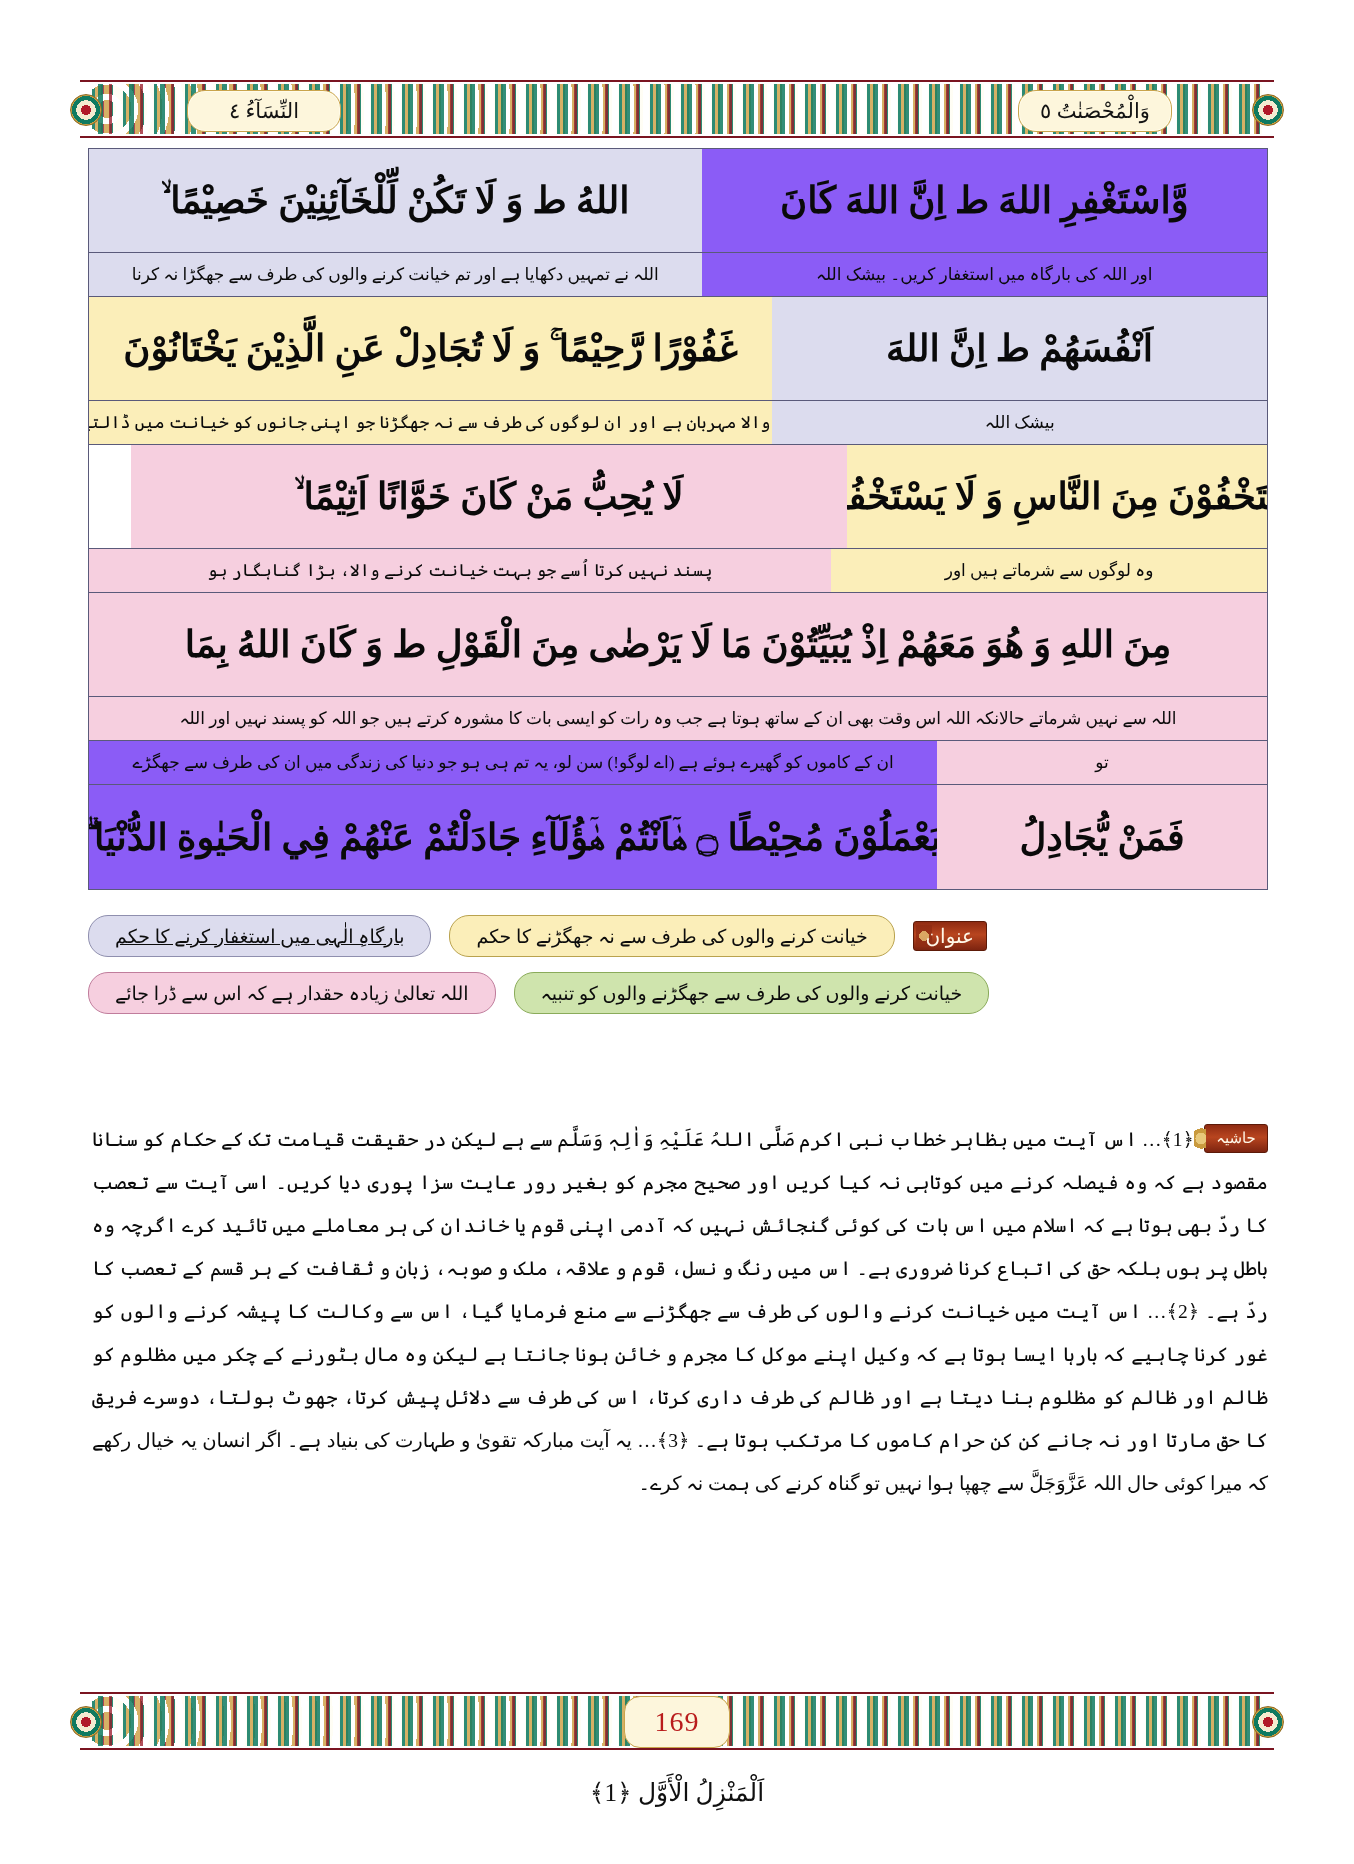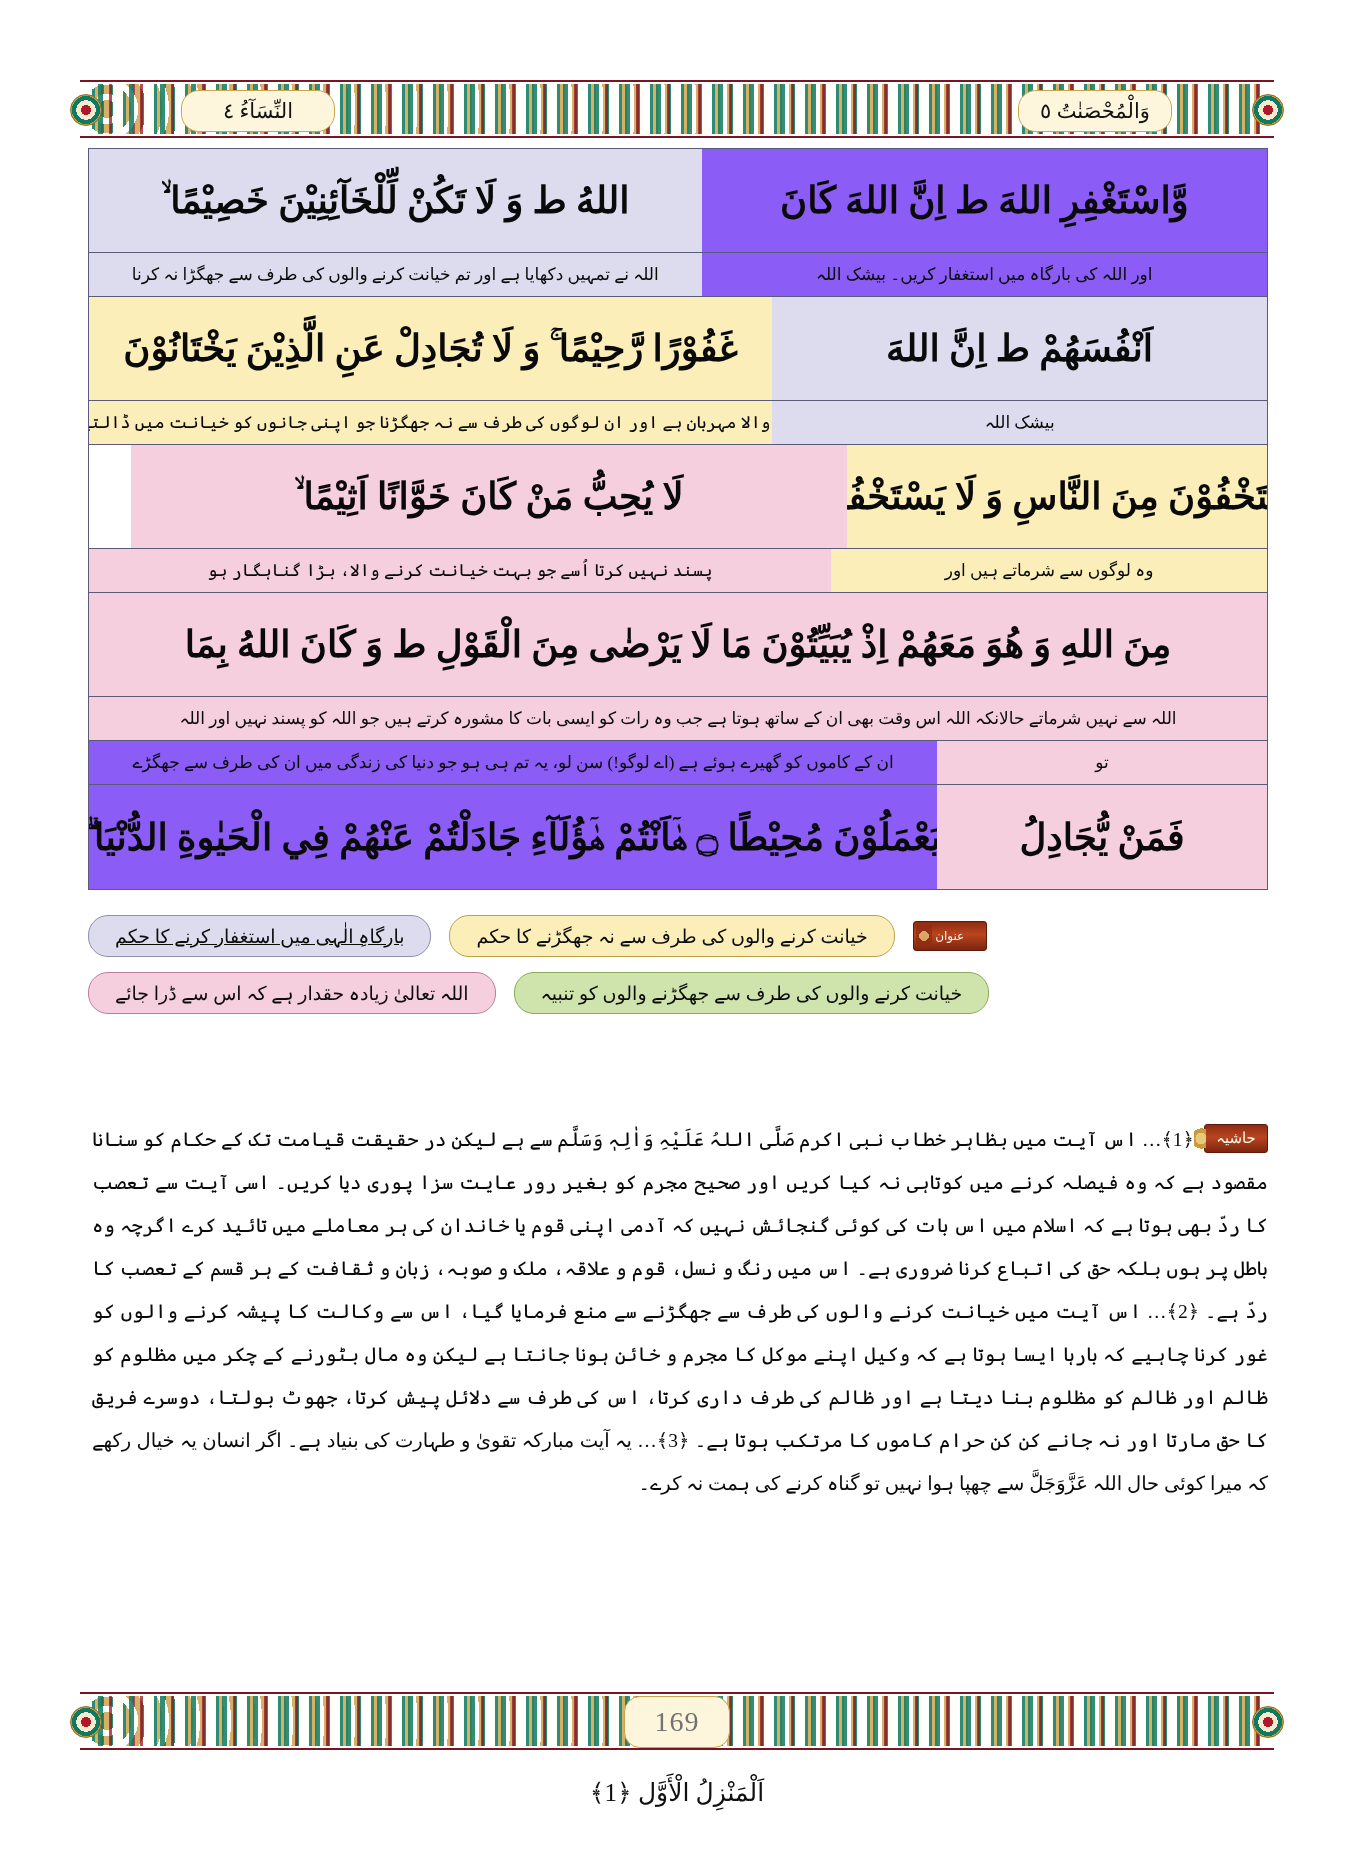--- a/index.html
+++ b/index.html
@@ -57,28 +57,28 @@
   .orn-cap.l{left:0px;} .orn-cap.r{right:0px;}
 
   .cartouche{
     position:absolute;top:12px;height:40px;min-width:152px;
     background:#fdf6dc;border:1.5px solid #c9a44c;border-radius:18px;
     display:flex;align-items:center;justify-content:center;
     font-size:21px;color:#131313;direction:rtl;z-index:4;
     box-shadow:0 0 0 1px #fffbe8 inset;
     font-family:"Liberation Serif",serif;
   }
-  .cartouche.left{left:111px;}
+  .cartouche.left{left:117px;}
   .cartouche.right{right:112px;}
 
   .pagenum{
     position:absolute;top:6px;left:50%;transform:translateX(-50%);
     width:104px;height:50px;background:#fdf6dc;border:1.5px solid #c9a44c;border-radius:16px;
     display:flex;align-items:center;justify-content:center;
-    font-size:28px;color:#737373;z-index:4;letter-spacing:1px;
+    font-size:28px;color:#b91c1c;z-index:4;letter-spacing:1px;
   }
 
   
   .quran{
     position:absolute;left:88px;top:148px;width:1180px;
     border:1.5px solid #5a5a7a;box-sizing:border-box;
   }
   .arow{display:flex;width:100%;border-bottom:1.5px solid #5a5a7a;box-sizing:border-box;}
   .arow:last-child{border-bottom:none;}
   .seg{
@@ -101,21 +101,21 @@
   .c-yel{background:#fbeeb9;}
   .c-pnk{background:#f6cfdf;}
 
   
   .unwan{position:absolute;left:88px;top:915px;width:1180px;}
   .unwan-row{display:flex;align-items:center;justify-content:flex-end;gap:18px;margin-bottom:15px;direction:rtl;}
   .unwan-tag{
     width:72px;height:28px;flex:0 0 auto;
     background:linear-gradient(180deg,#8f2b12 0%,#b8451f 45%,#7d2410 100%);
     border:1px solid #5d1a08;border-radius:3px;
-    color:#fff8e8;font-size:12px;display:flex;align-items:center;justify-content:center;
+    color:#fff8e8;font-size:20px;display:flex;align-items:center;justify-content:center;
     direction:rtl;position:relative;
   }
   .unwan-tag::before,.unwan-tag::after{
     content:"";position:absolute;top:3px;width:16px;height:22px;
     background:radial-gradient(circle at 50% 50%,#e8c87a 0 35%,#8f2b12 35% 100%);
     opacity:.75;
   }
   .unwan-tag::before{left:2px;} .unwan-tag::after{right:2px;opacity:0;}
   .unwan-tag span{position:relative;z-index:2;}
   .pill{

